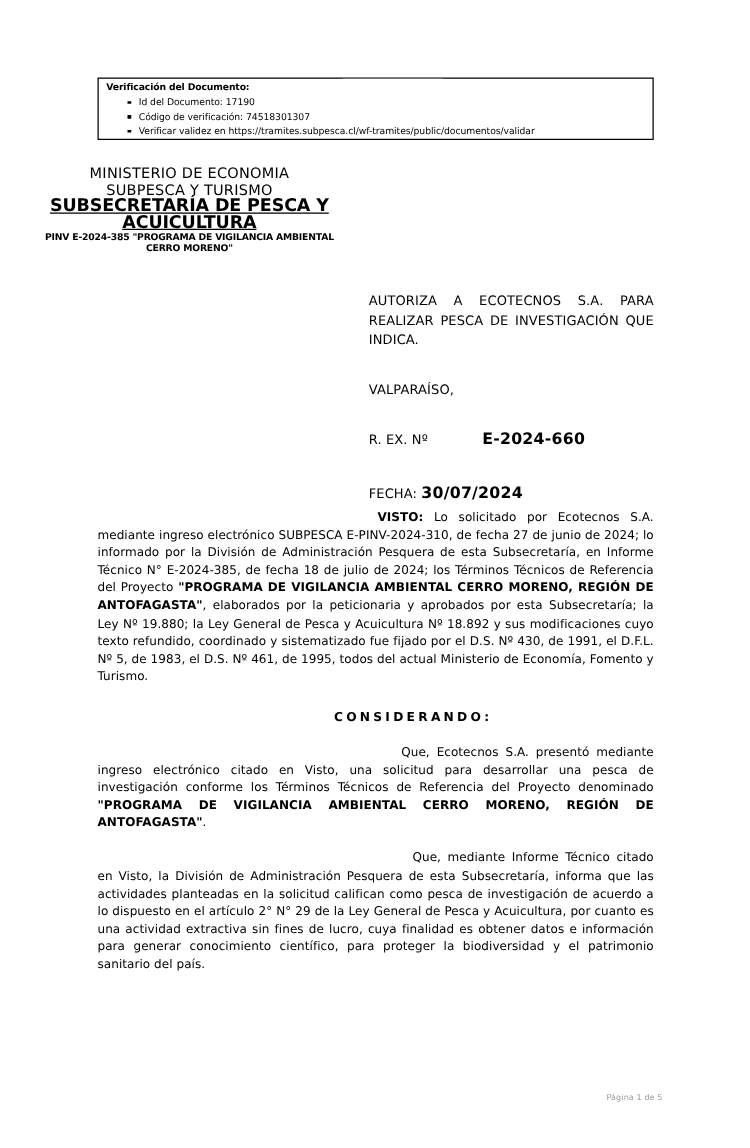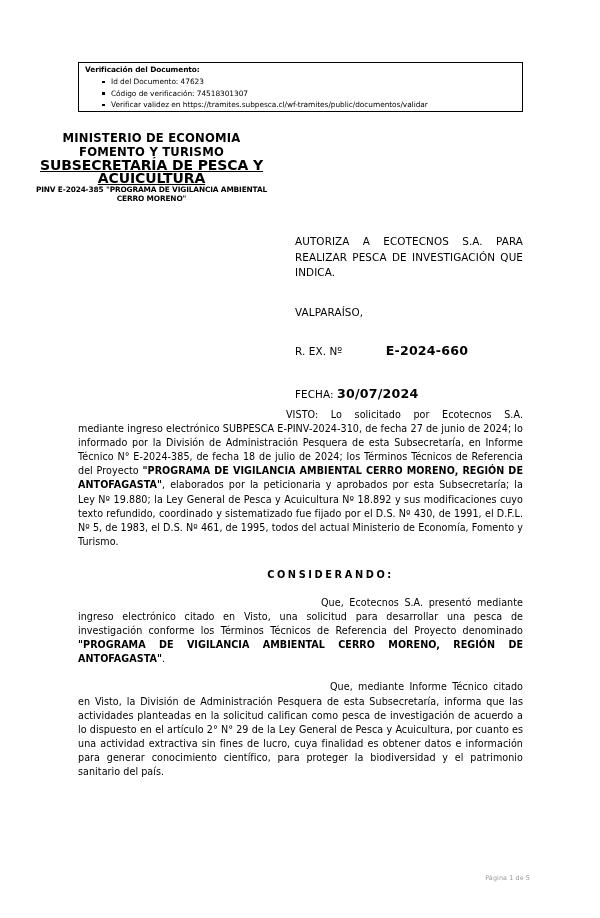--- a/index.html
+++ b/index.html
@@ -85,21 +85,20 @@
     left: 30px;
     top: 132px;
     width: 243px;
     text-align: center;
   }
   .ministry .ln1,
   .ministry .ln2 {
     font-size: 11.6px;
     line-height: 13.6px;
     letter-spacing: 0.2px;
-    font-weight: bold;
   }
   .ministry .sub {
     font-size: 14px;
     line-height: 12.4px;
     font-weight: bold;
     text-decoration: underline;
     letter-spacing: -0.1px;
   }
   .ministry .pinv {
     margin-top: 1px;
@@ -160,21 +159,22 @@
   }
   .para {
     font-size: 9.6px;
     line-height: 14.1px;
     text-align: justify;
     text-justify: inter-word;
     letter-spacing: 0.05px;
     margin: 0;
   }
   .para .lead {
-    font-weight: normal;
+    font-weight: bold;
+    margin-left: 16px;
   }
   .para .b {
     font-weight: bold;
   }
   .indent-lead {
     display: inline-block;
     width: 208px;
   }
   .indent-lead-2 {
     display: inline-block;
@@ -210,29 +210,29 @@
   }
 </style>
 </head>
 <body>
 
 <div class="page">
 
   <div class="verif-box">
     <div class="verif-title">Verificación del Documento:</div>
     <ul class="verif-list">
-      <li>Id del Documento: 47623</li>
+      <li>Id del Documento: 17190</li>
       <li>Código de verificación: 74518301307</li>
       <li>Verificar validez en https://tramites.subpesca.cl/wf-tramites/public/documentos/validar</li>
     </ul>
   </div>
 
   <div class="ministry">
     <div class="ln1">MINISTERIO DE ECONOMIA</div>
-    <div class="ln2">FOMENTO Y TURISMO</div>
+    <div class="ln2">SUBPESCA Y TURISMO</div>
     <div class="sub">SUBSECRETARÍA DE PESCA Y ACUICULTURA</div>
     <div class="pinv">PINV E-2024-385 "PROGRAMA DE VIGILANCIA AMBIENTAL CERRO MORENO"</div>
   </div>
 
   <div class="titleblock">
     <div class="subject">AUTORIZA A ECOTECNOS S.A. PARA REALIZAR PESCA DE INVESTIGACIÓN QUE INDICA.</div>
     <div class="city">VALPARAÍSO,</div>
     <div class="rexline">
       <span>R. EX. Nº</span>
       <span class="num">E-2024-660</span>

